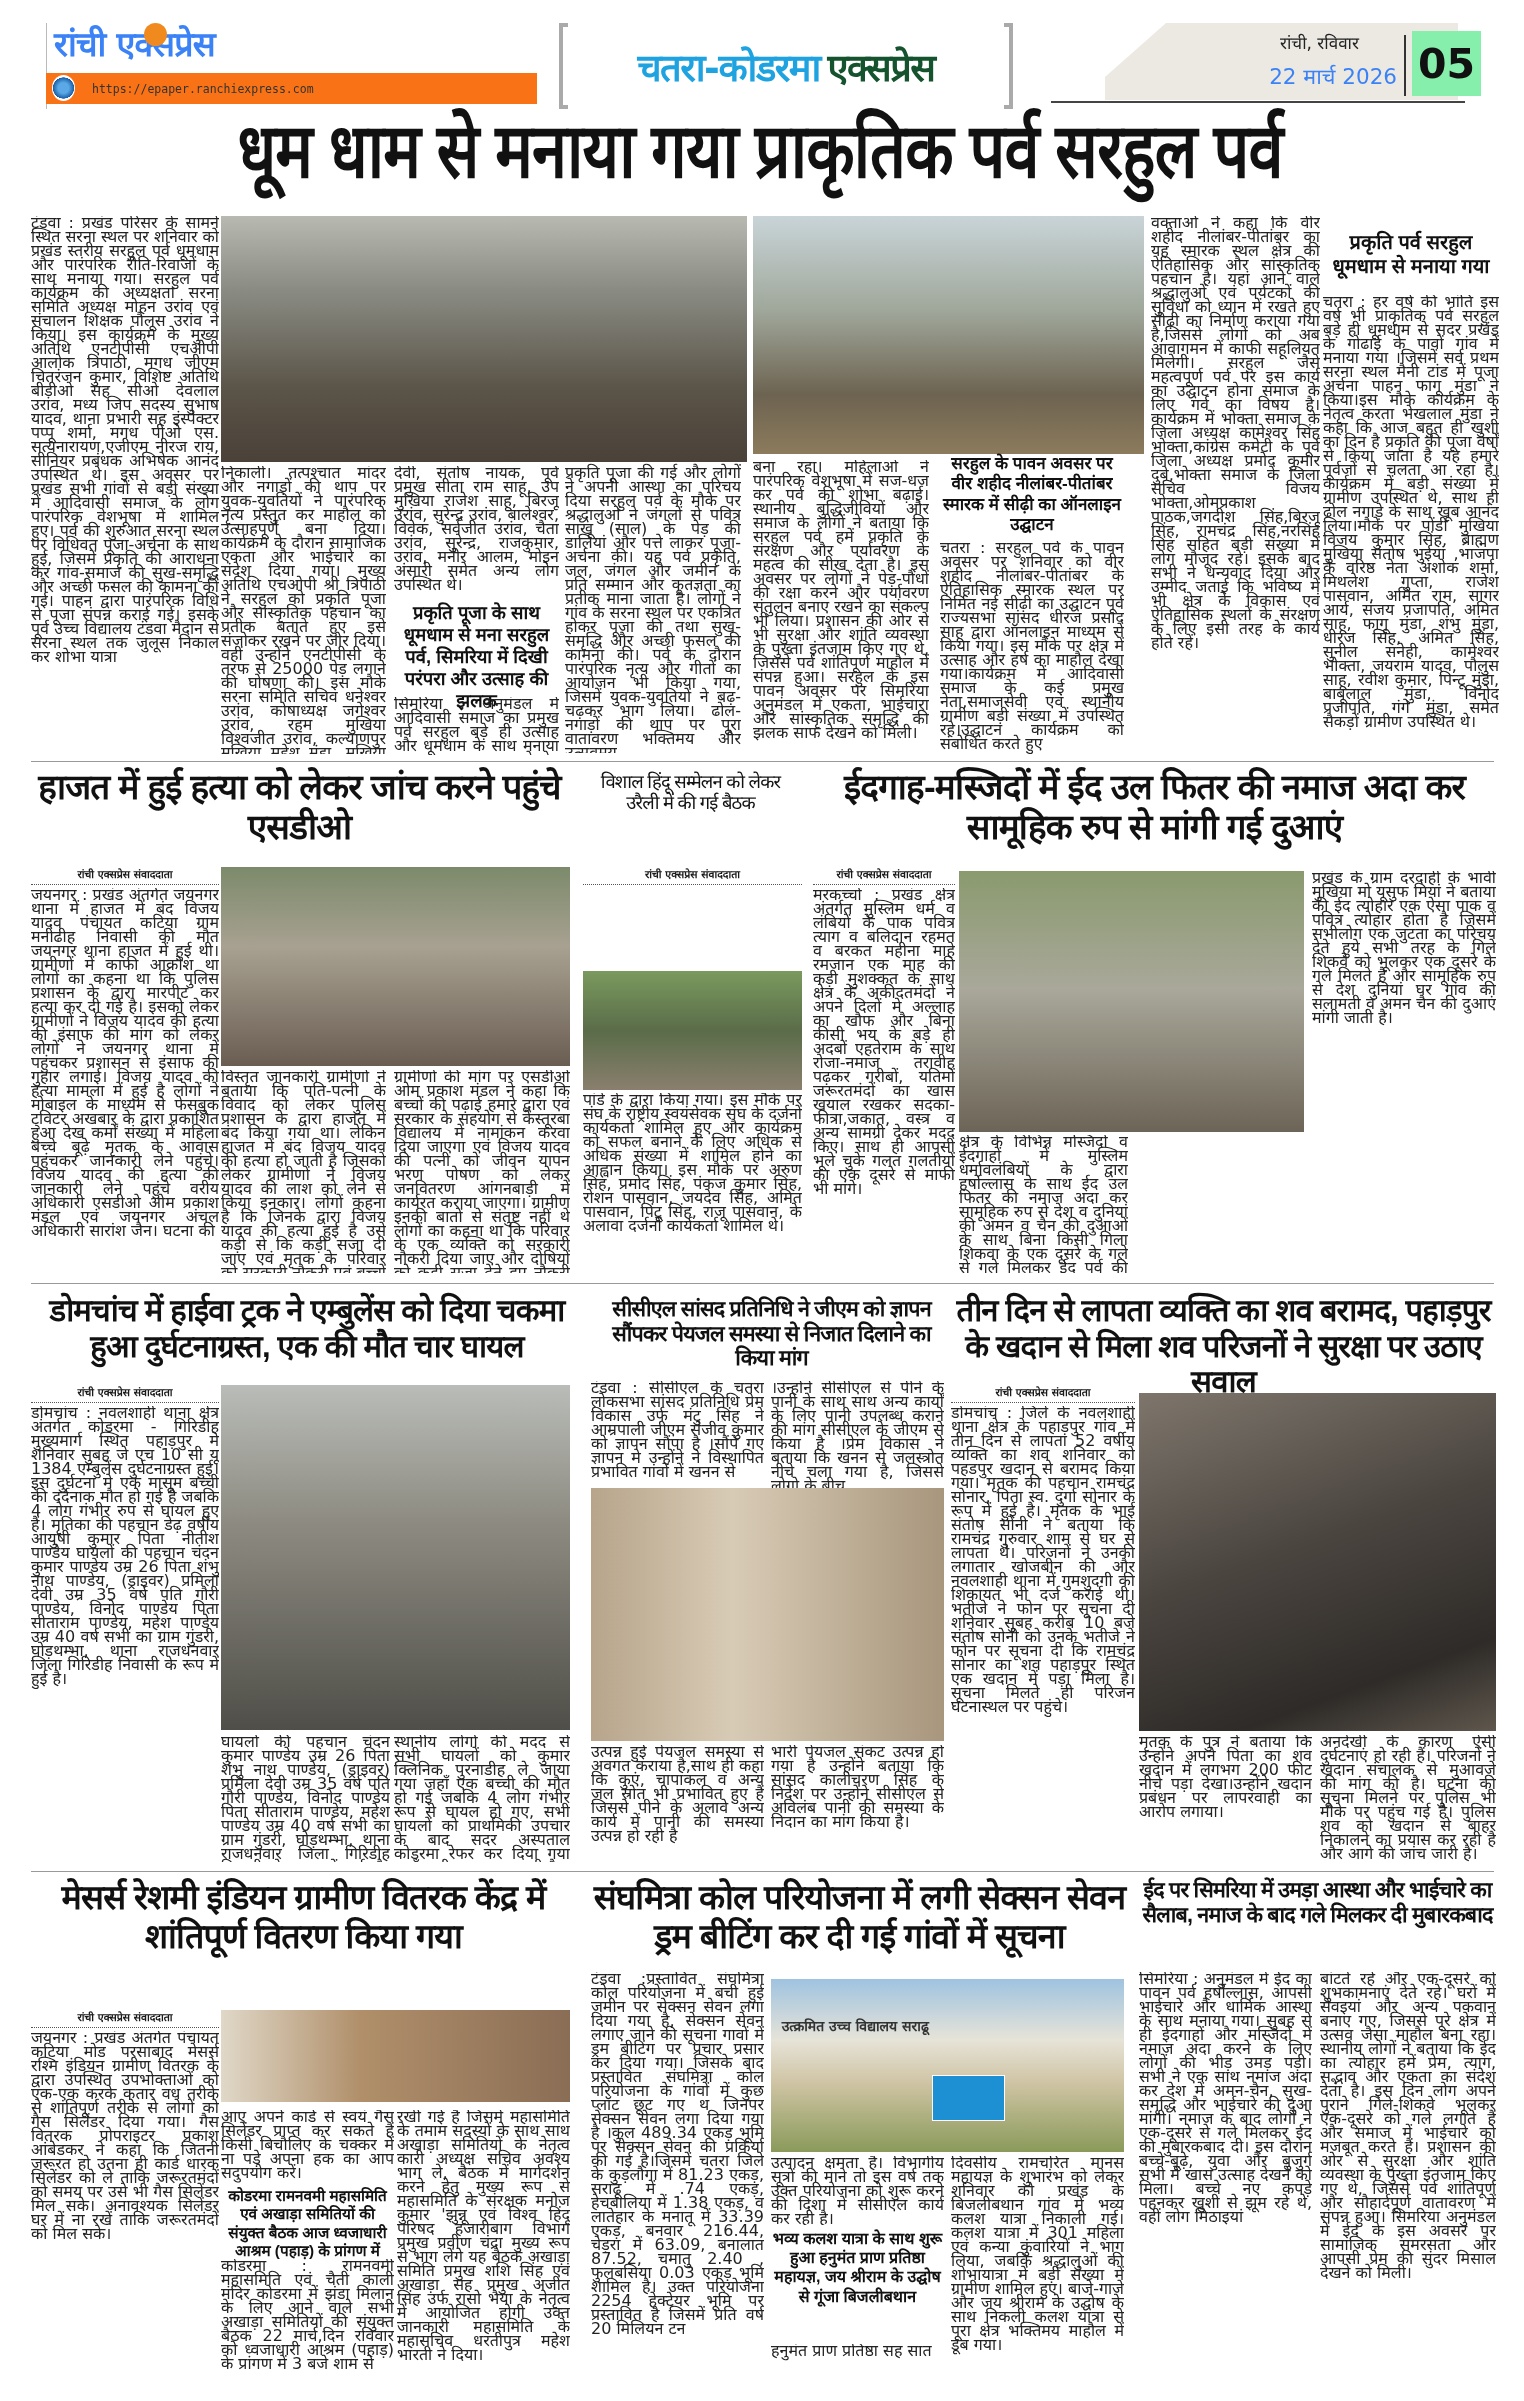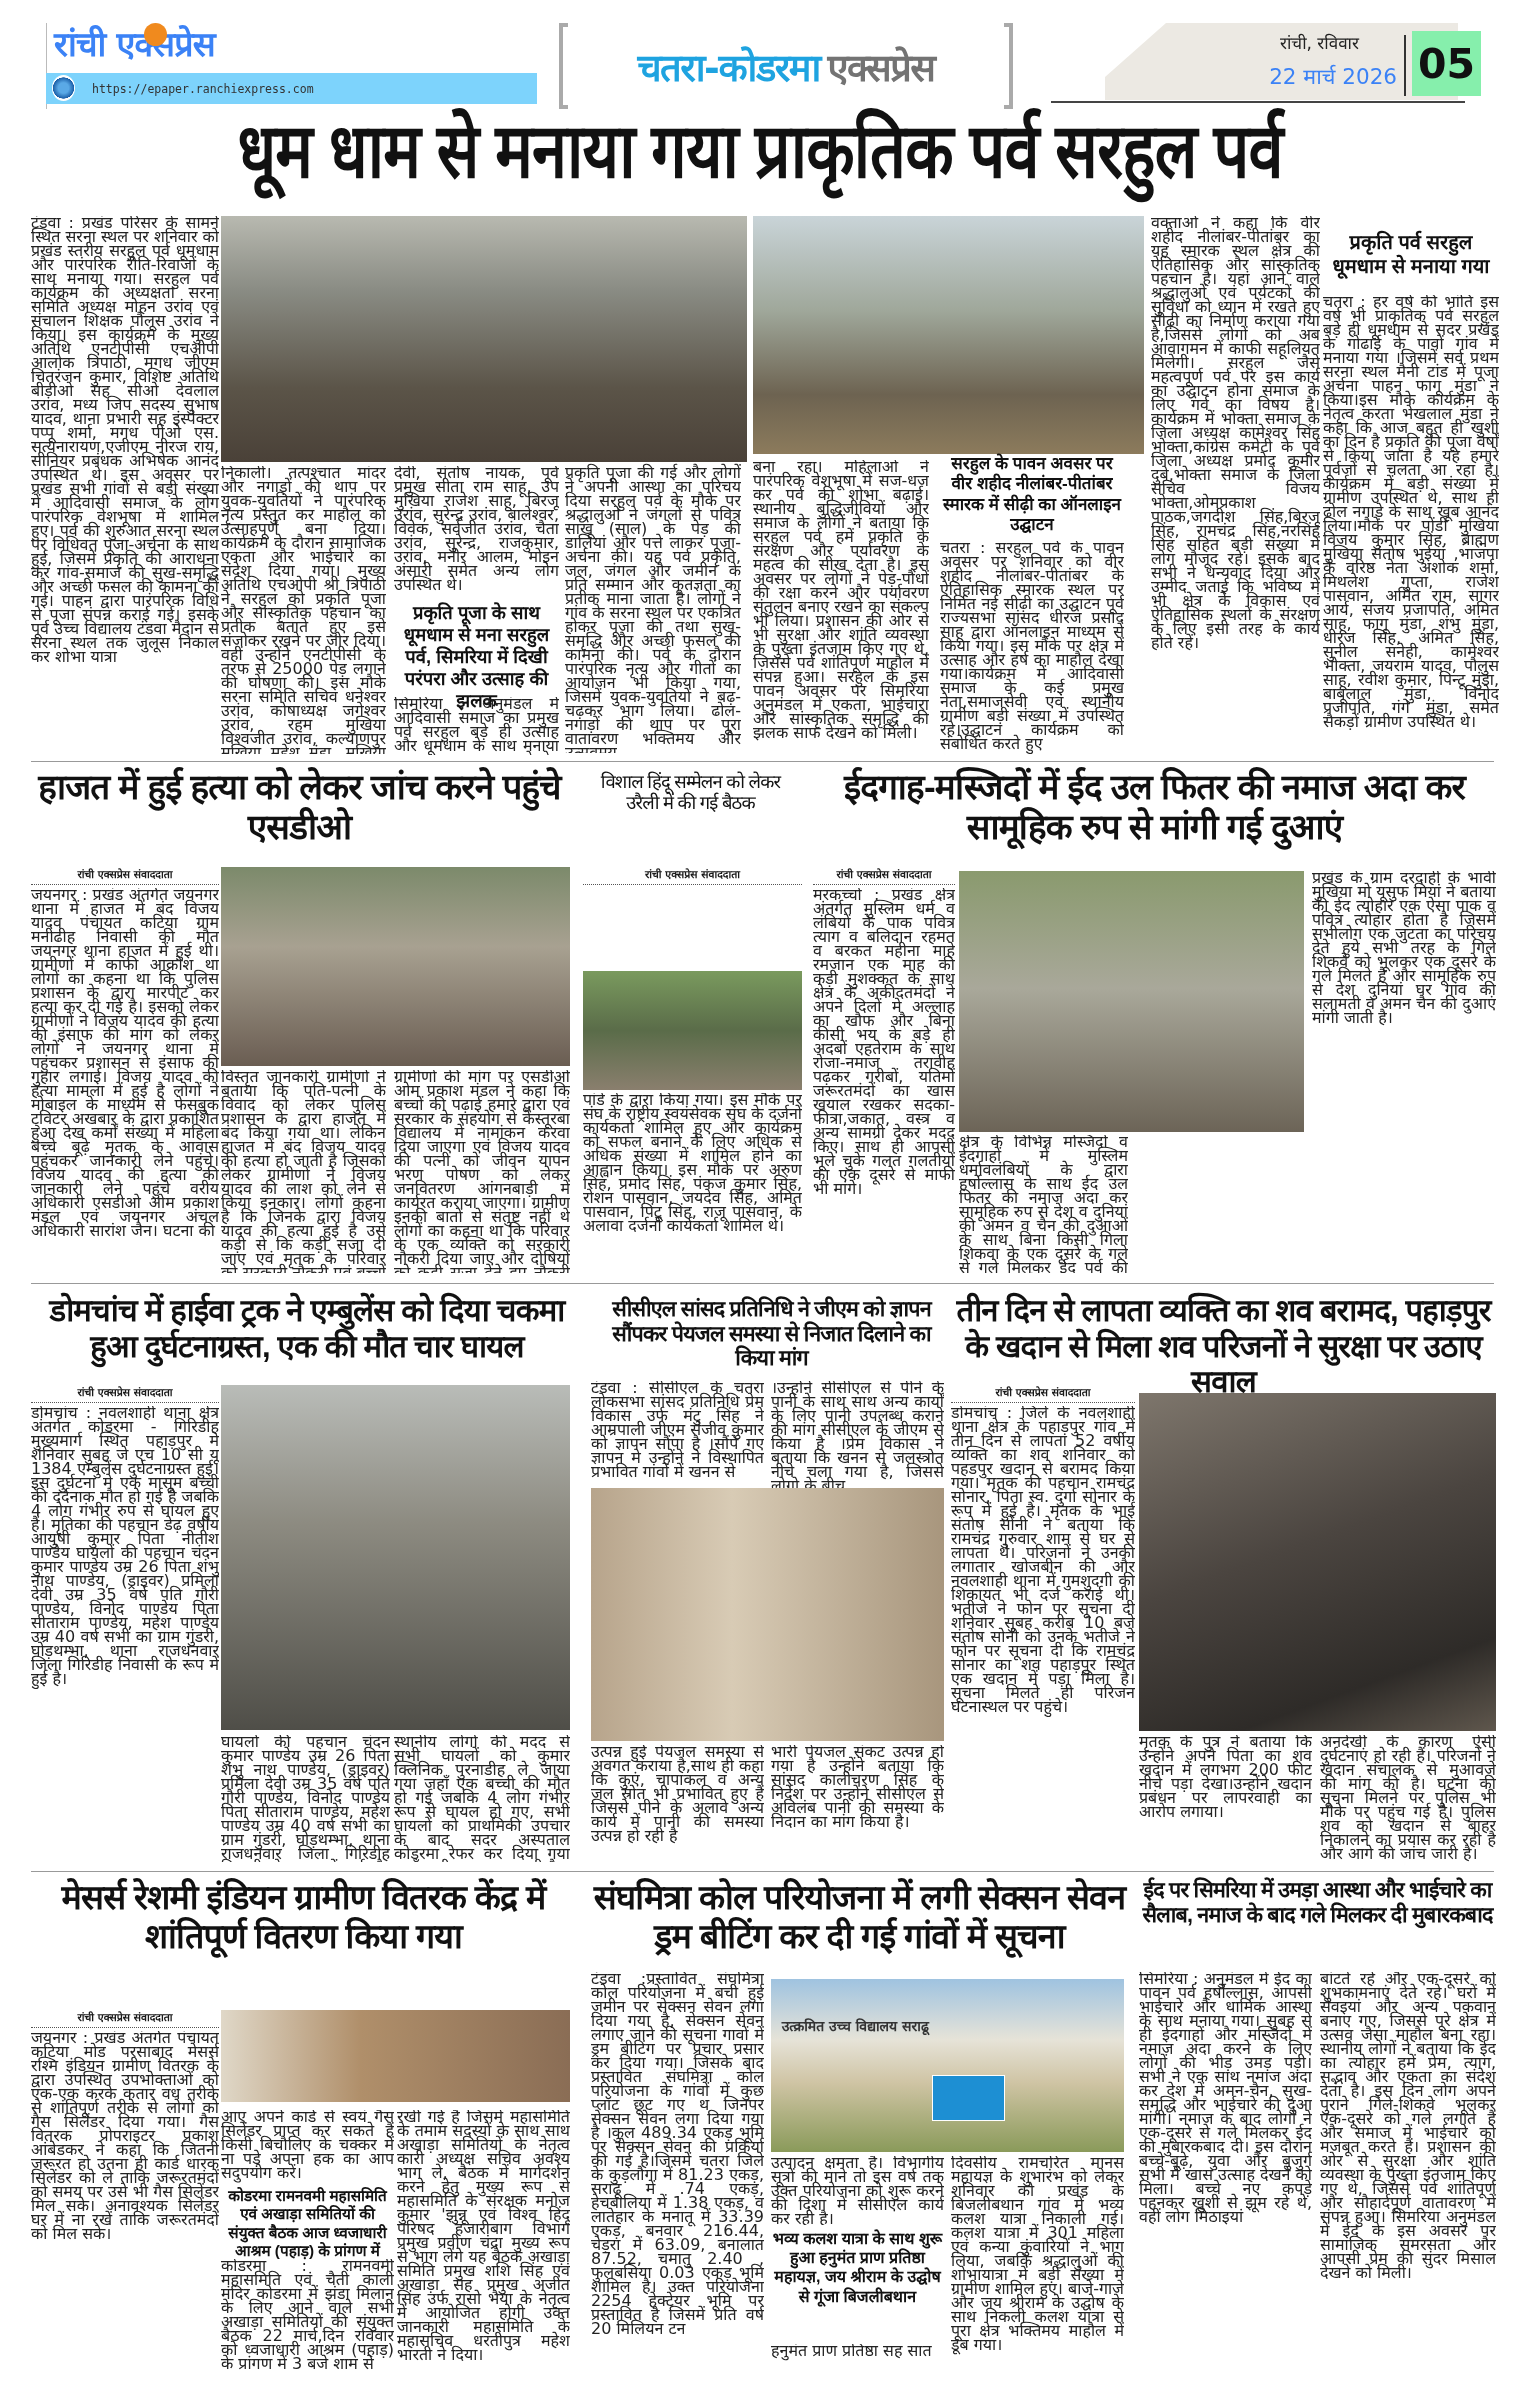--- a/index.html
+++ b/index.html
@@ -1,28 +1,28 @@
 <!DOCTYPE html>
 <html style="font-size:12.3px"><head>
 <meta charset="utf-8">
 <style>
   *{box-sizing:border-box;margin:0;padding:0}
   body{width:1524px;height:2401px;background:#fff;font-family:"DejaVu Sans","Liberation Sans",sans-serif;color:#1a1a1a;position:relative;overflow:hidden}
   .abs{position:absolute}
   .logo-box{left:46px;top:23px;width:292px;height:86px;border-left:0.8px solid #bbb}
   .logo{left:54px;top:20px;font-family:"DejaVu Serif",serif;font-weight:bold;font-size:34px;color:#3b82f6;letter-spacing:-0.8px}
   .logo-sun{left:144px;top:23px;width:23px;height:23px;border-radius:50%;background:#f08a1e}
-  .url-bar{left:46px;top:73px;width:491px;height:31px;background:#7dd3fc;display:flex;align-items:center;padding-left:46px;font-family:"DejaVu Sans Mono",monospace;font-size:11.5px;color:#333}
+  .url-bar{left:46px;top:73px;width:491px;height:31px;background:#f97316;display:flex;align-items:center;padding-left:46px;font-family:"DejaVu Sans Mono",monospace;font-size:11.5px;color:#333}
   .url-icon{left:52px;top:75px;width:23px;height:26px;border-radius:50%;background:radial-gradient(circle,#5aa9e6 30%,#1b5fa8 60%,#fff 62%)}
   .section-title{left:559px;top:23px;width:454px;height:86px;display:flex;align-items:center;justify-content:center;font-family:"DejaVu Sans",sans-serif;font-weight:bold;font-size:38px;letter-spacing:-1.5px}
   .bracket-l,.bracket-r{top:23px;width:9.2px;height:86px;border:4.6px solid #aaa}
   .bracket-l{left:559px;border-right:none}
   .bracket-r{left:1004px;border-left:none}
   .sec-a{color:#1ea3e0}
-  .sec-b{color:#737373;margin-left:7.7px}
+  .sec-b{color:#14532d;margin-left:7.7px}
   .date-panel{left:1105px;top:23px;width:353px;height:77px;background:#ece9e3;clip-path:polygon(61px 0,100% 0,100% 100%,0 100%,0 54px)}
   .date-line1{left:1243px;top:31px;width:153px;text-align:center;font-size:17px;color:#222}
   .date-line2{left:1228px;top:61px;width:169px;text-align:right;font-size:21.5px;color:#3b82f6}
   .date-sep{left:1404px;top:35px;width:1.5px;height:61px;background:#333}
   .page-no{left:1412px;top:31px;width:69px;height:65px;background:#86efac;font-size:41px;font-weight:bold;display:flex;align-items:center;justify-content:center;color:#111}
   .mast-rule{left:1051px;top:101px;width:414px;height:2.3px;background:#444}
   
   .hl{font-family:"Liberation Sans",sans-serif;font-weight:bold;color:#111;text-align:center;line-height:1.15;letter-spacing:-0.8px}
   .main-hl{left:31px;top:115px;width:1458px;font-size:63px;transform:scaleY(1.2)}
   .col{font-size:16px;line-height:14px;text-align:justify;color:#222;overflow:hidden}

